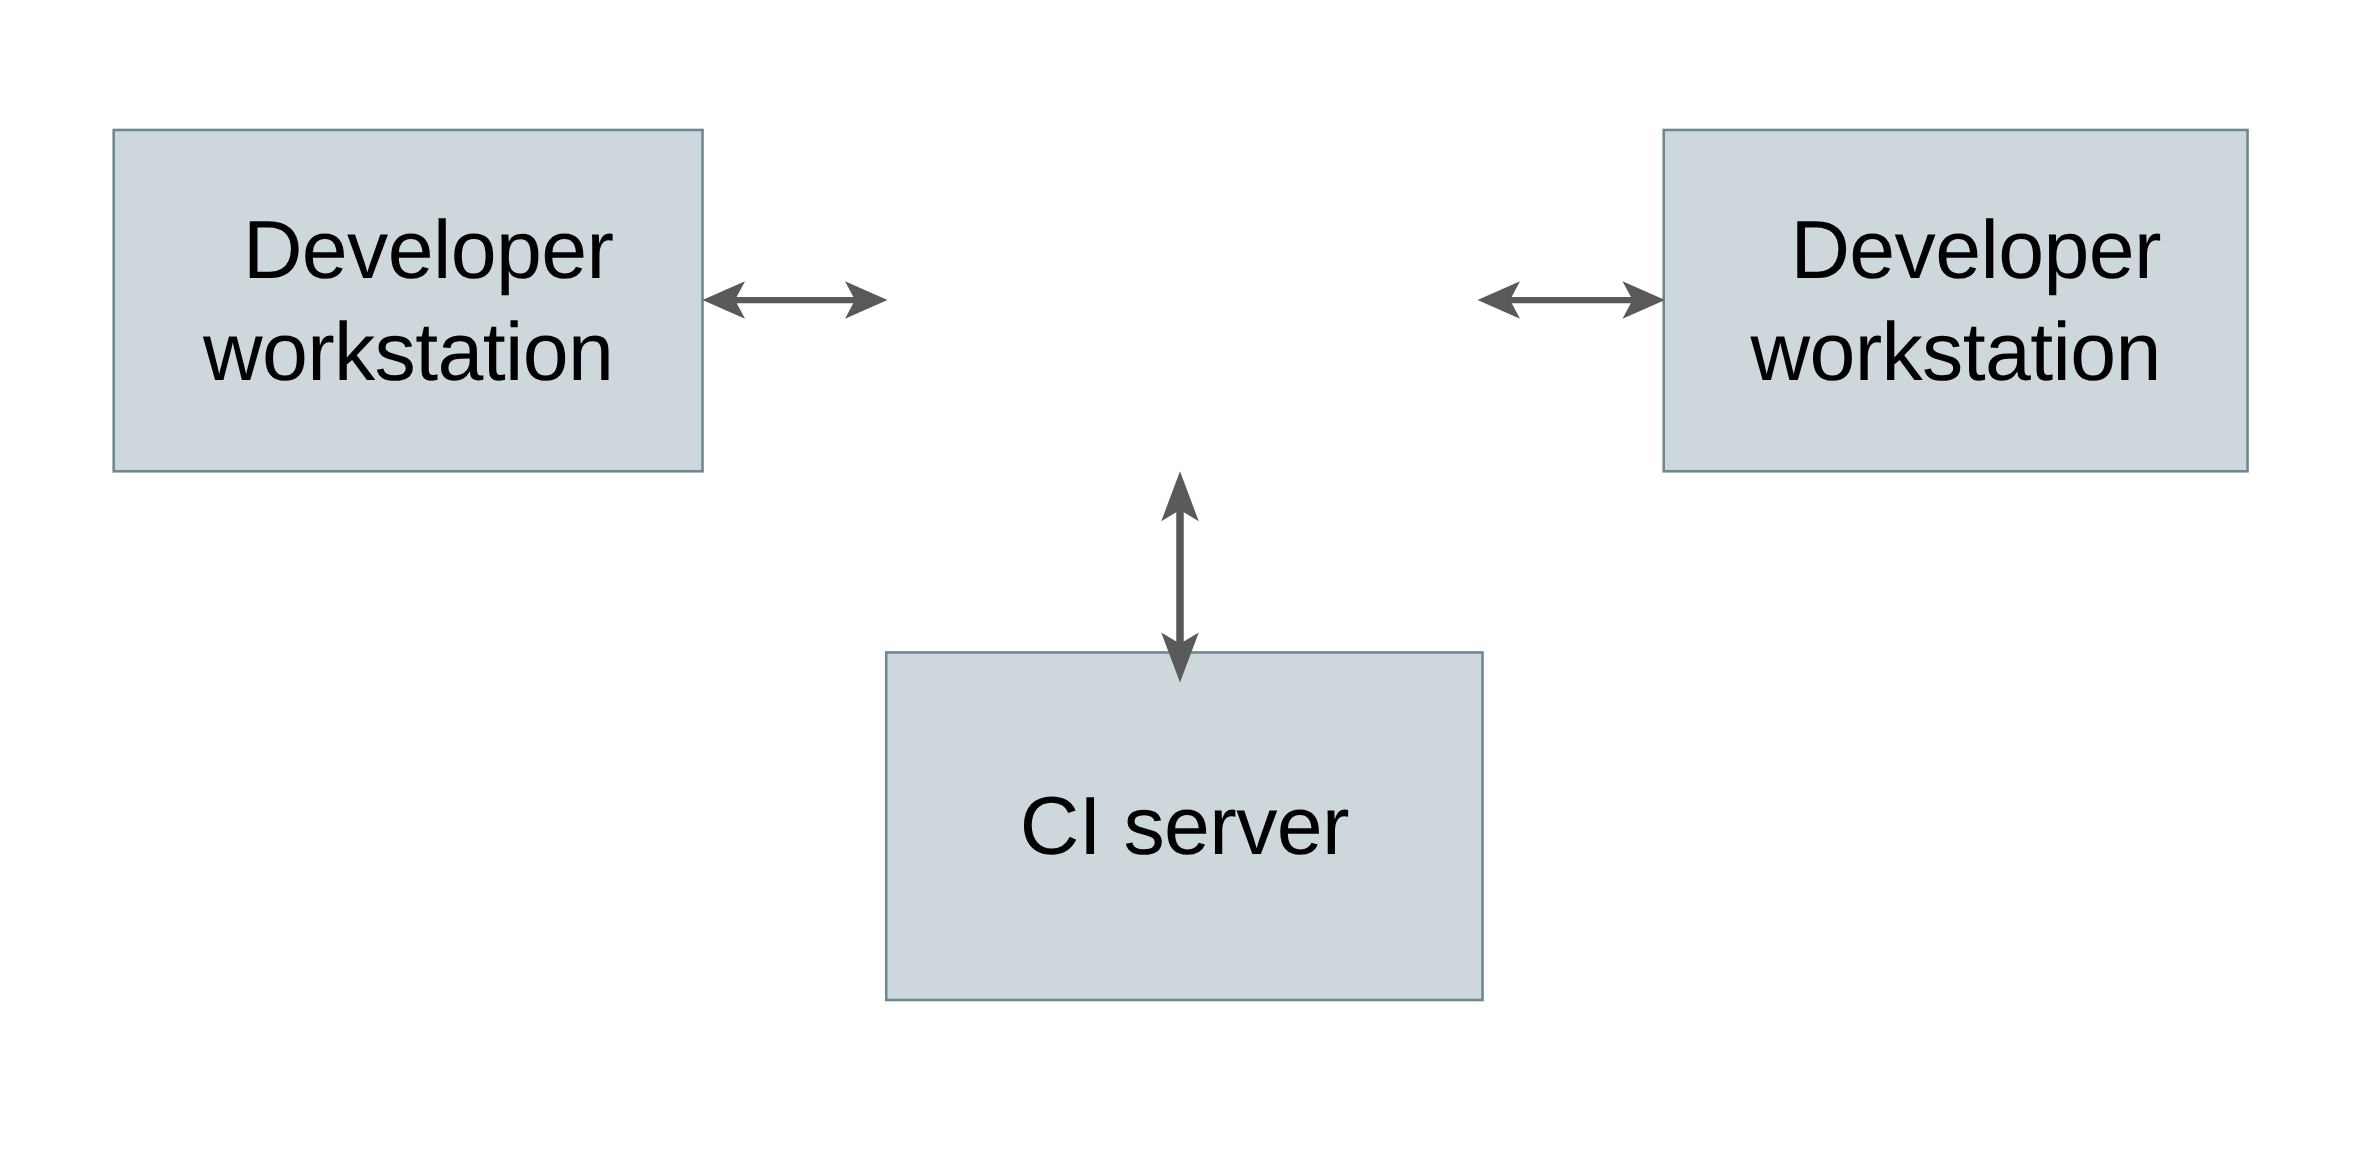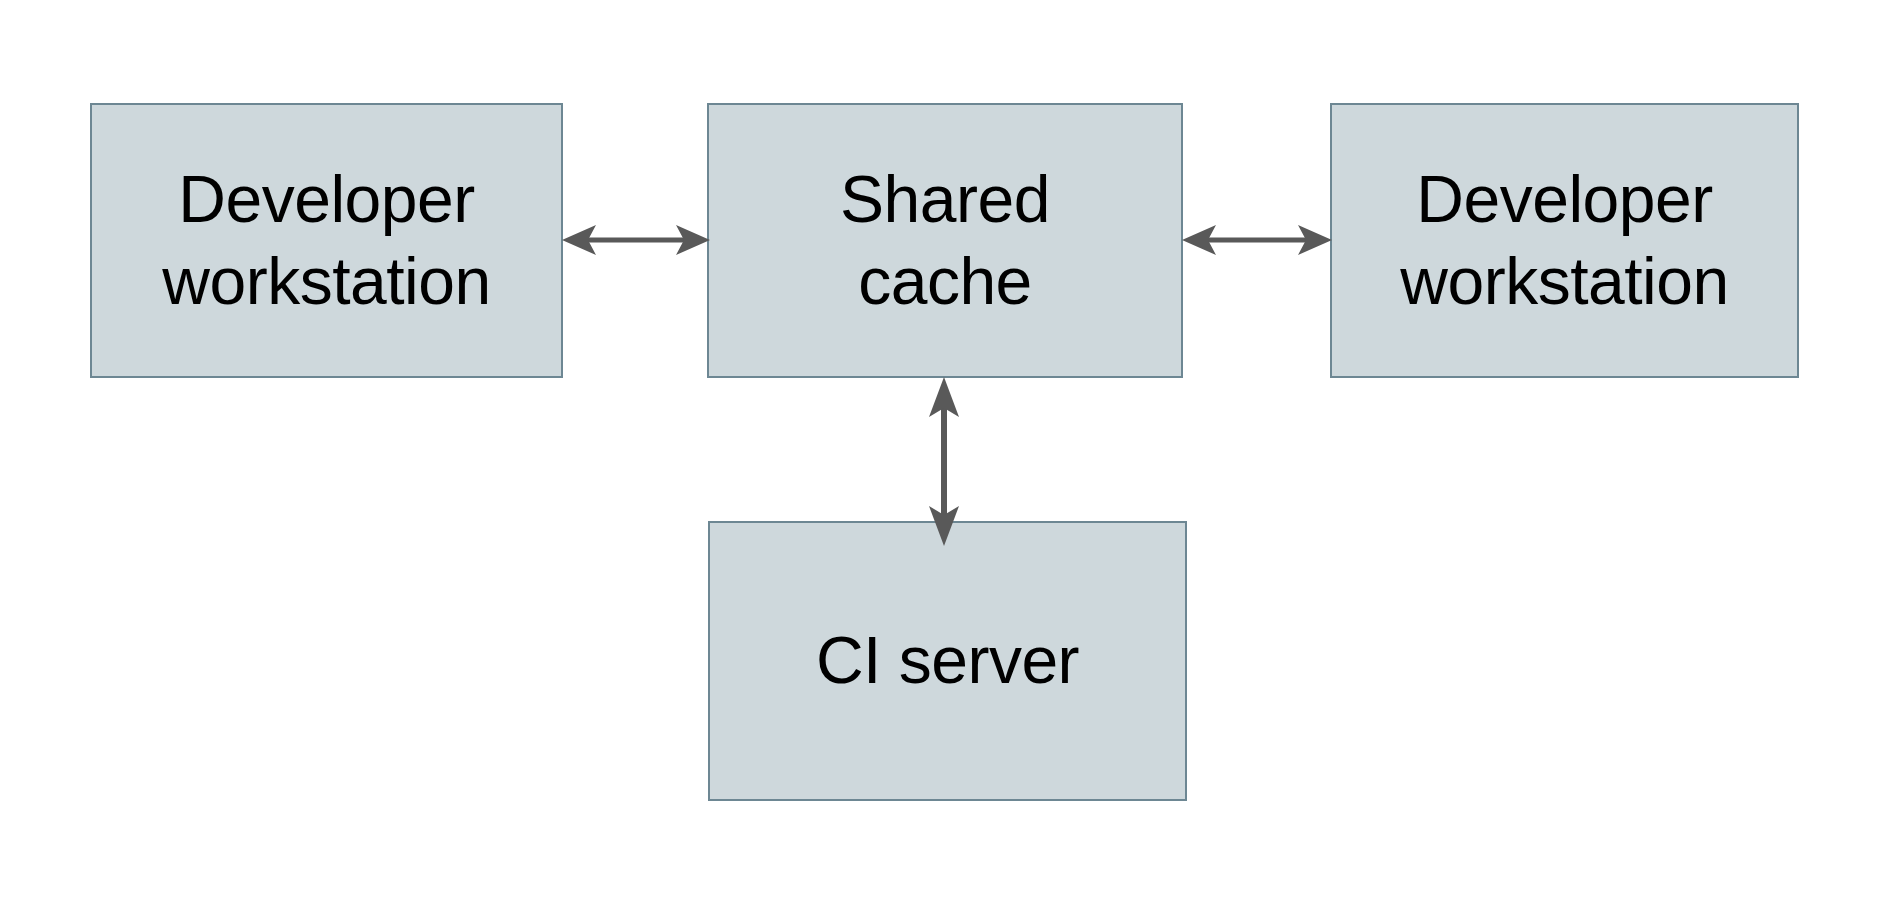--- a/index.html
+++ b/index.html
@@ -30,20 +30,21 @@
   }
   .node-label {
     font-family: "Liberation Sans", "DejaVu Sans", sans-serif;
     font-size: 66px;
     font-weight: 400;
     line-height: 1.23;
     color: #000000;
     letter-spacing: -0.5px;
     white-space: pre-line;
     padding: 0 4px;
+    text-align: right;
   }
   
   #node-dev-left   { left: 90px;   top: 103px; width: 473px; height: 275px; }
   #node-shared     { left: 707px;  top: 103px; width: 476px; height: 275px; }
   #node-dev-right  { left: 1330px; top: 103px; width: 469px; height: 275px; }
   #node-ci         { left: 708px;  top: 521px; width: 479px; height: 280px; }
 
   .edge {
     position: absolute;
     overflow: visible;
@@ -57,24 +58,20 @@
 </head>
 <body>
 
 <div id="canvas">
 
   <div class="node" id="node-dev-left">
     <span class="node-label">Developer
 workstation</span>
   </div>
 
-  <div class="node" id="node-shared">
-    <span class="node-label">Shared
-cache</span>
-  </div>
 
   <div class="node" id="node-dev-right">
     <span class="node-label">Developer
 workstation</span>
   </div>
 
   <div class="node" id="node-ci">
     <span class="node-label">CI server</span>
   </div>
 

